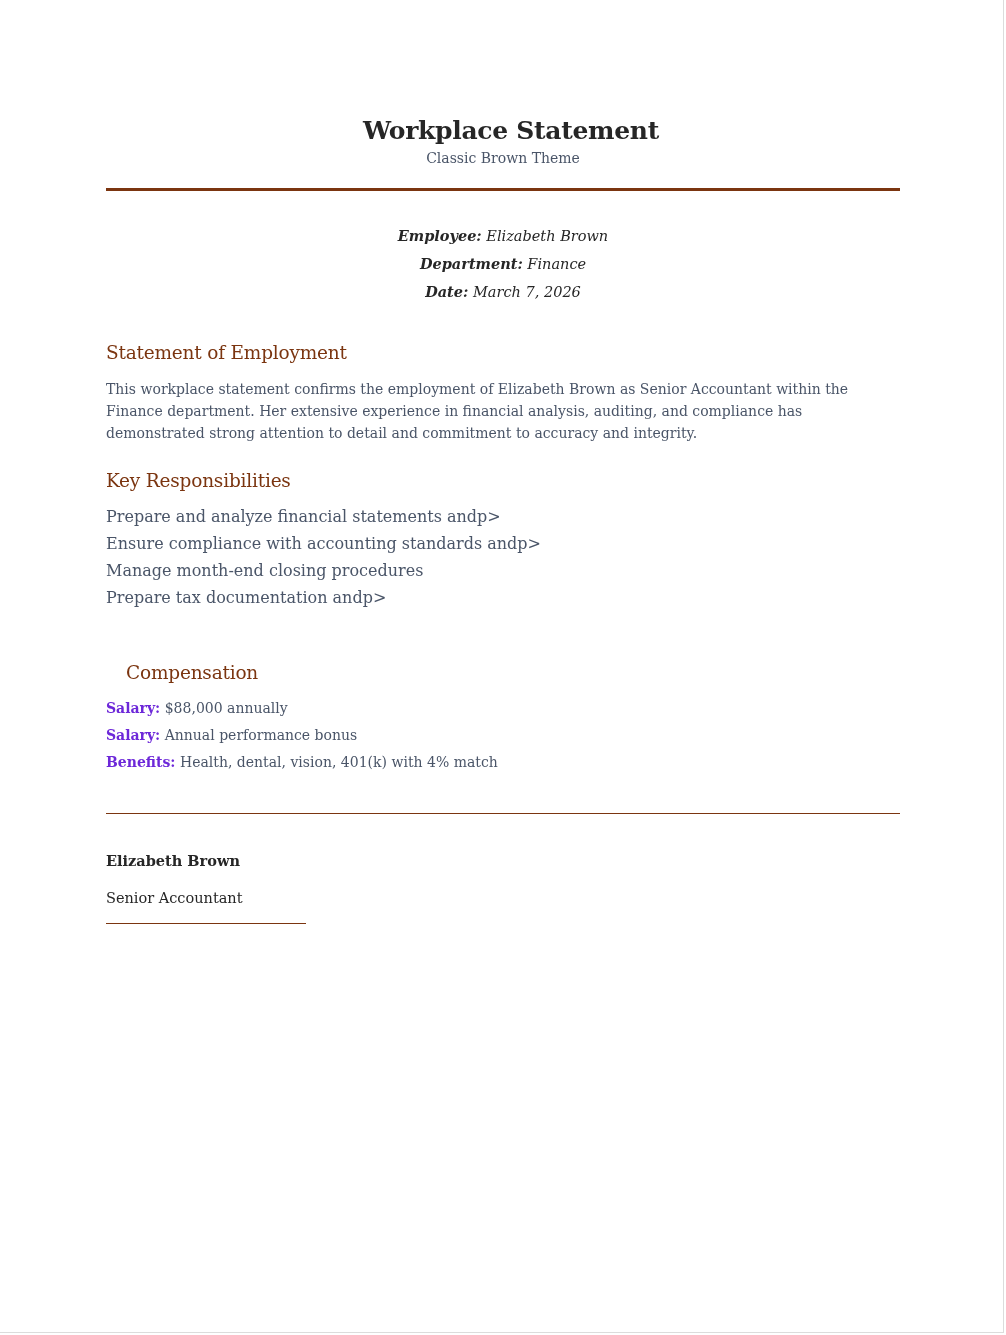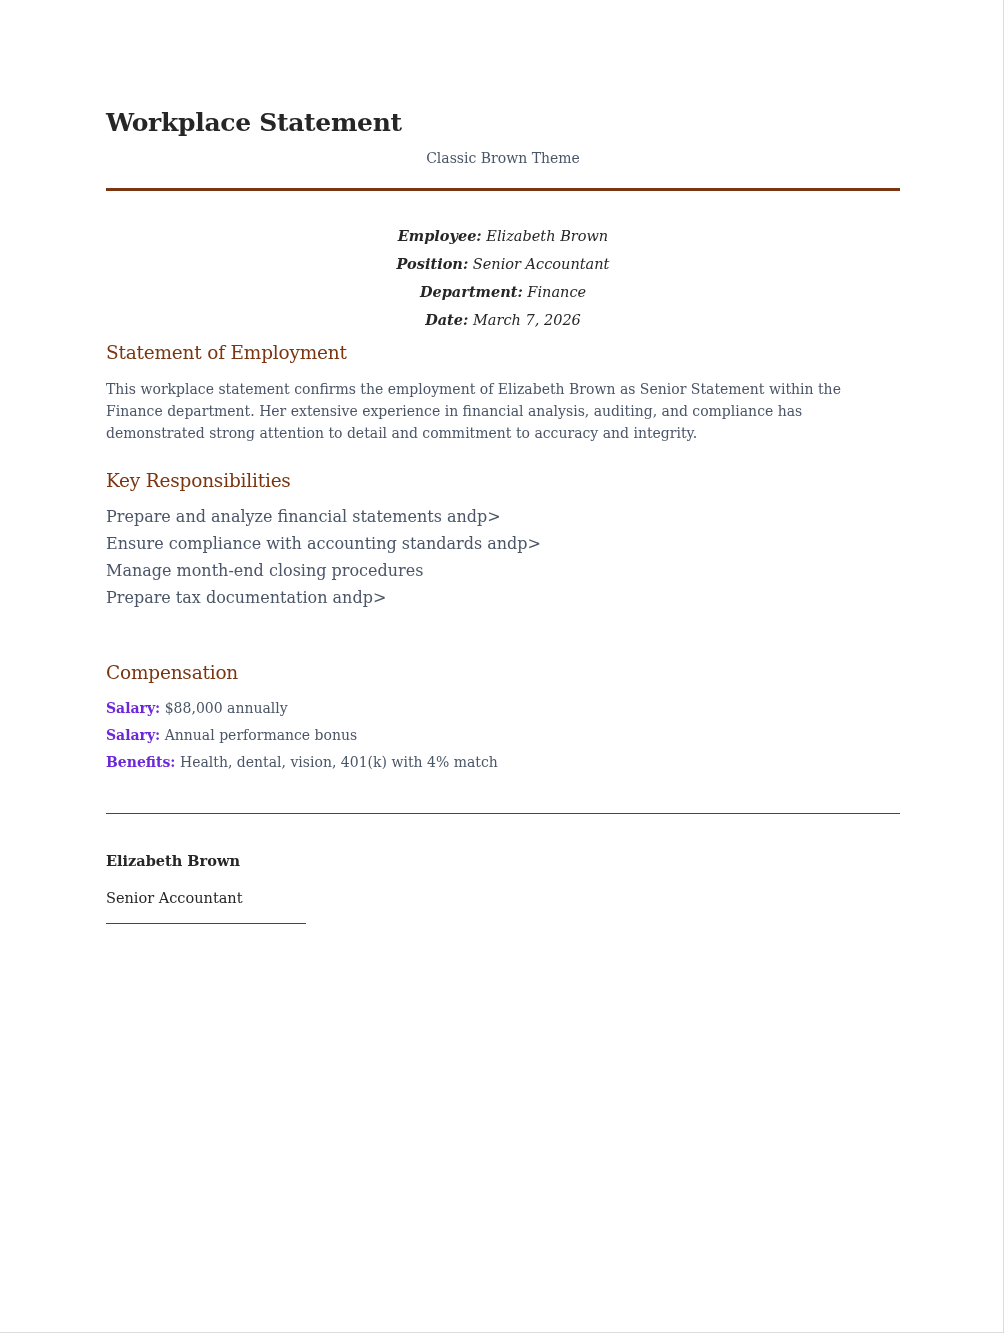--- a/index.html
+++ b/index.html
@@ -8,22 +8,22 @@
       font-family: "DejaVu Serif", "Liberation Serif", serif;
     }
     .page {
       position: absolute; left: 0; top: 0; width: 1003px; height: 1332px;
       border-right: 1px solid #dcdcdc; border-bottom: 1px solid #dcdcdc;
       background: #fff;
     }
     .content { position: absolute; left: 106px; width: 794px; top: 0; }
 
     .title {
-      position: absolute; top: 106px; left: 0; width: 794px; 
-      font-size: 25px; font-weight: bold; color: #262626; margin: 0; line-height: 34px;
+      position: absolute; top: 106px; left: 0; width: 794px; text-align: center;
+      font-size: 25px; font-weight: bold; color: #262626; margin: 8px; line-height: 34px;
       font-family: "DejaVu Serif", serif; letter-spacing: -0.3px;
     }
     .subtitle {
       position: absolute; top: 148px; left: 0; width: 794px; text-align: center;
       font-size: 14px; color: #4a5568; line-height: 20px;
     }
     .rule-top { position: absolute; top: 188px; left: 0; width: 794px; height: 3px; background: #7b3510; }
 
     .info { position: absolute; top: 222px; left: 0; width: 794px; text-align: center; font-style: italic; }
     .info-row { font-size: 14.5px; line-height: 27px; color: #262626; }
@@ -56,45 +56,41 @@
     <h1 class="title">Workplace Statement</h1>
     <div class="subtitle">Classic Brown Theme</div>
     <div class="rule-top"></div>
 
     <div class="info">
       <div class="info-row">
         <b>Employee:</b>
         <span>Elizabeth Brown</span>
       </div>
       <div class="info-row">
-        <b>Position:</b>
-        <span>Senior Accountant</span>
-      </div>
-      <div class="info-row">
         <b>Department:</b>
         <span>Finance</span>
       </div>
       <div class="info-row">
         <b>Date:</b>
         <span>March 7, 2026</span>
       </div>
     </div>
 
     <h2 class="h2" style="top:340px;">Statement of Employment</h2>
-    <p class="para" style="top:378px;">This workplace statement confirms the employment of Elizabeth Brown as Senior Statement within the Finance department. Her extensive experience in financial analysis, auditing, and compliance has demonstrated strong attention to detail and commitment to accuracy and integrity.</p>
+    <p class="para" style="top:378px;">This workplace statement confirms the employment of Elizabeth Brown as Senior Accountant within the Finance department. Her extensive experience in financial analysis, auditing, and compliance has demonstrated strong attention to detail and commitment to accuracy and integrity.</p>
 
     <h2 class="h2" style="top:468px;">Key Responsibilities</h2>
     <div class="list" style="top:503px;">
       <div class="list-item">Prepare and analyze financial statements andp&gt;</div>
       <div class="list-item">Ensure compliance with accounting standards andp&gt;</div>
       <div class="list-item">Manage month-end closing procedures</div>
       <div class="list-item">Prepare tax documentation andp&gt;</div>
     </div>
 
-    <h2 class="h2" style="top:660px;">Compensation</h2>
+    <h2 class="h2" style="top:660px;margin-left:20px;">Compensation</h2>
     <div class="list" style="top:695px;">
       <div class="comp-row">
         <b>Salary:</b>
         <span>$88,000 annually</span>
       </div>
       <div class="comp-row">
         <b>Salary:</b>
         <span>Annual performance bonus</span>
       </div>
       <div class="comp-row">

